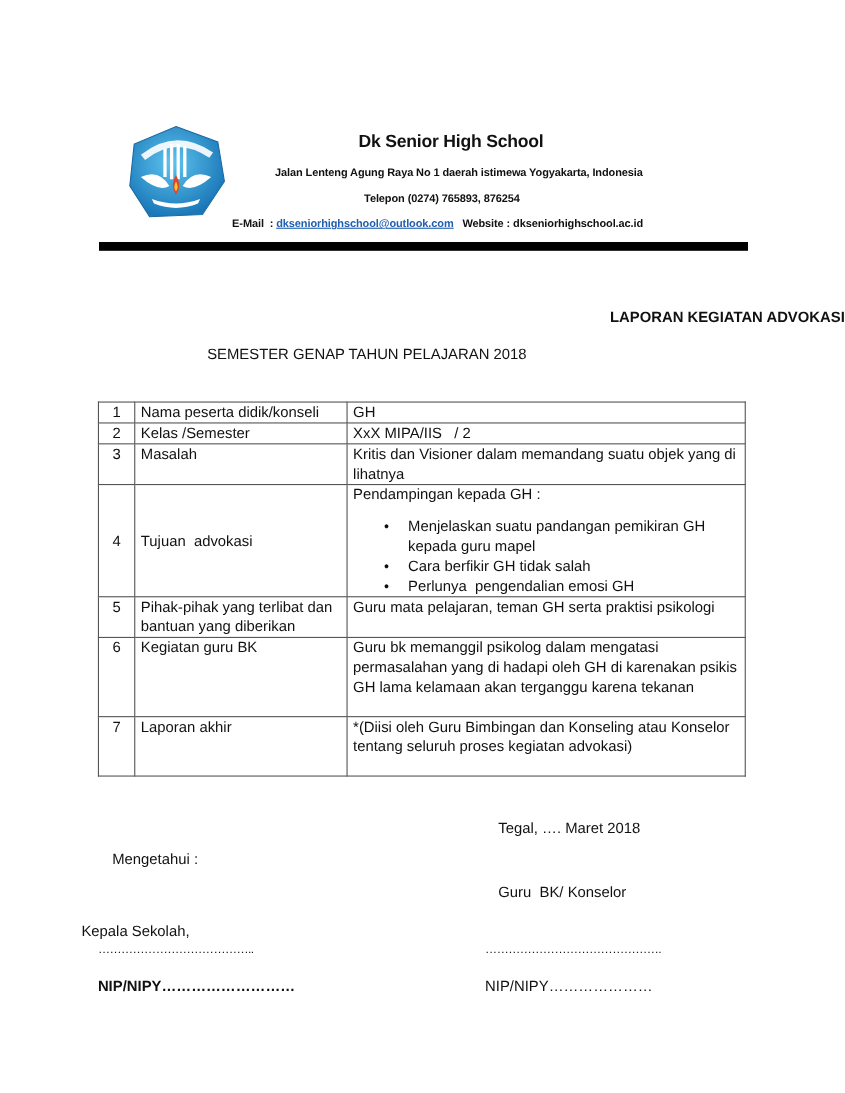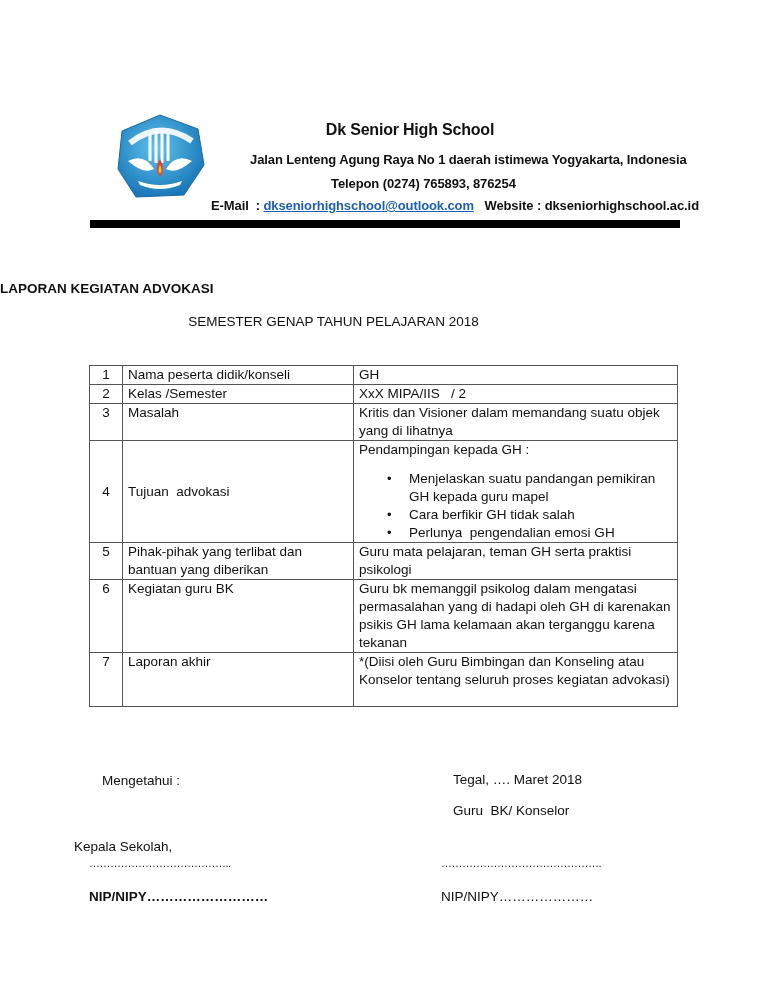--- a/index.html
+++ b/index.html
@@ -2,42 +2,42 @@
 <html><head>
   <meta charset="utf-8">
   <style>
     * { margin: 0; padding: 0; box-sizing: border-box; }
     html, body { width: 768px; height: 994px; background: #ffffff; overflow: hidden; }
     body { position: relative; font-family: "Liberation Sans", sans-serif; color: #111; }
 
     .logo { position: absolute; left: 114px; top: 113px; width: 92px; height: 88px; }
 
     .school-name { position: absolute; left: 0; width: 820px; top: 121px; text-align: center; font-weight: bold; font-size: 16px; letter-spacing: -0.2px; }
-    .hdr-line { position: absolute; font-weight: bold; font-size: 13px; white-space: nowrap; letter-spacing: -0.1px; }
+    .hdr-line { position: absolute; font-weight: bold; font-size: 10px; white-space: nowrap; letter-spacing: -0.1px; }
     .hdr-address { left: 250px; top: 152px; }
     .hdr-phone { left: 331px; top: 176px; }
     .hdr-contact { left: 211px; top: 198px; }
     .email-link { color: #1f5fb0; text-decoration: underline; }
 
     .rule { position: absolute; left: 90px; top: 220px; width: 590px; height: 8px; background: #000; }
 
-    .title { position: absolute; left: 0; width: 768px; top: 281px; text-align: left; font-weight: bold; font-size: 13.5px; }
+    .title { position: absolute; left: 0; width: 768px; top: 281px; text-align: right; font-weight: bold; font-size: 13.5px; }
     .subtitle { position: absolute; left: 0; width: 667px; top: 314px; text-align: center; font-size: 13.5px; }
 
     table.report { position: absolute; left: 89px; top: 365px; width: 589px; border-collapse: collapse; font-size: 13.5px; line-height: 18px; }
     table.report td { border: 1.5px solid #555; vertical-align: top; padding: 0 5px; }
     table.report td.num { width: 33px; text-align: center; padding: 0; }
-    table.report td.label { width: 231px; }
+    table.report td.label { width: 193px; }
     table.report td.mid { vertical-align: middle; }
     table.report ul { list-style: none; padding-left: 28px; margin-top: 11px; }
     table.report ul li { position: relative; padding-left: 22px; }
     table.report ul li::before { content: "\2022"; position: absolute; left: 0; top: 0; font-size: 13px; }
 
     .sig { position: absolute; font-size: 13.5px; white-space: nowrap; }
-    .sig-place { left: 453px; top: 745px; margin-top: 27px; }
+    .sig-place { left: 453px; top: 745px; }
     .sig-know { left: 102px; top: 773px; }
     .sig-head { left: 74px; top: 803px; margin-top: 36px; }
     .sig-guru { left: 453px; top: 803px; }
     .sig-dots-left { left: 89px; top: 857px; font-size: 11px; letter-spacing: -0.5px; }
     .sig-dots-right { left: 441px; top: 857px; font-size: 11px; letter-spacing: -0.5px; }
     .sig-nip-left { left: 89px; top: 889px; font-weight: bold; }
     .sig-nip-right { left: 441px; top: 889px; }
   </style>
 </head>
 <body>

